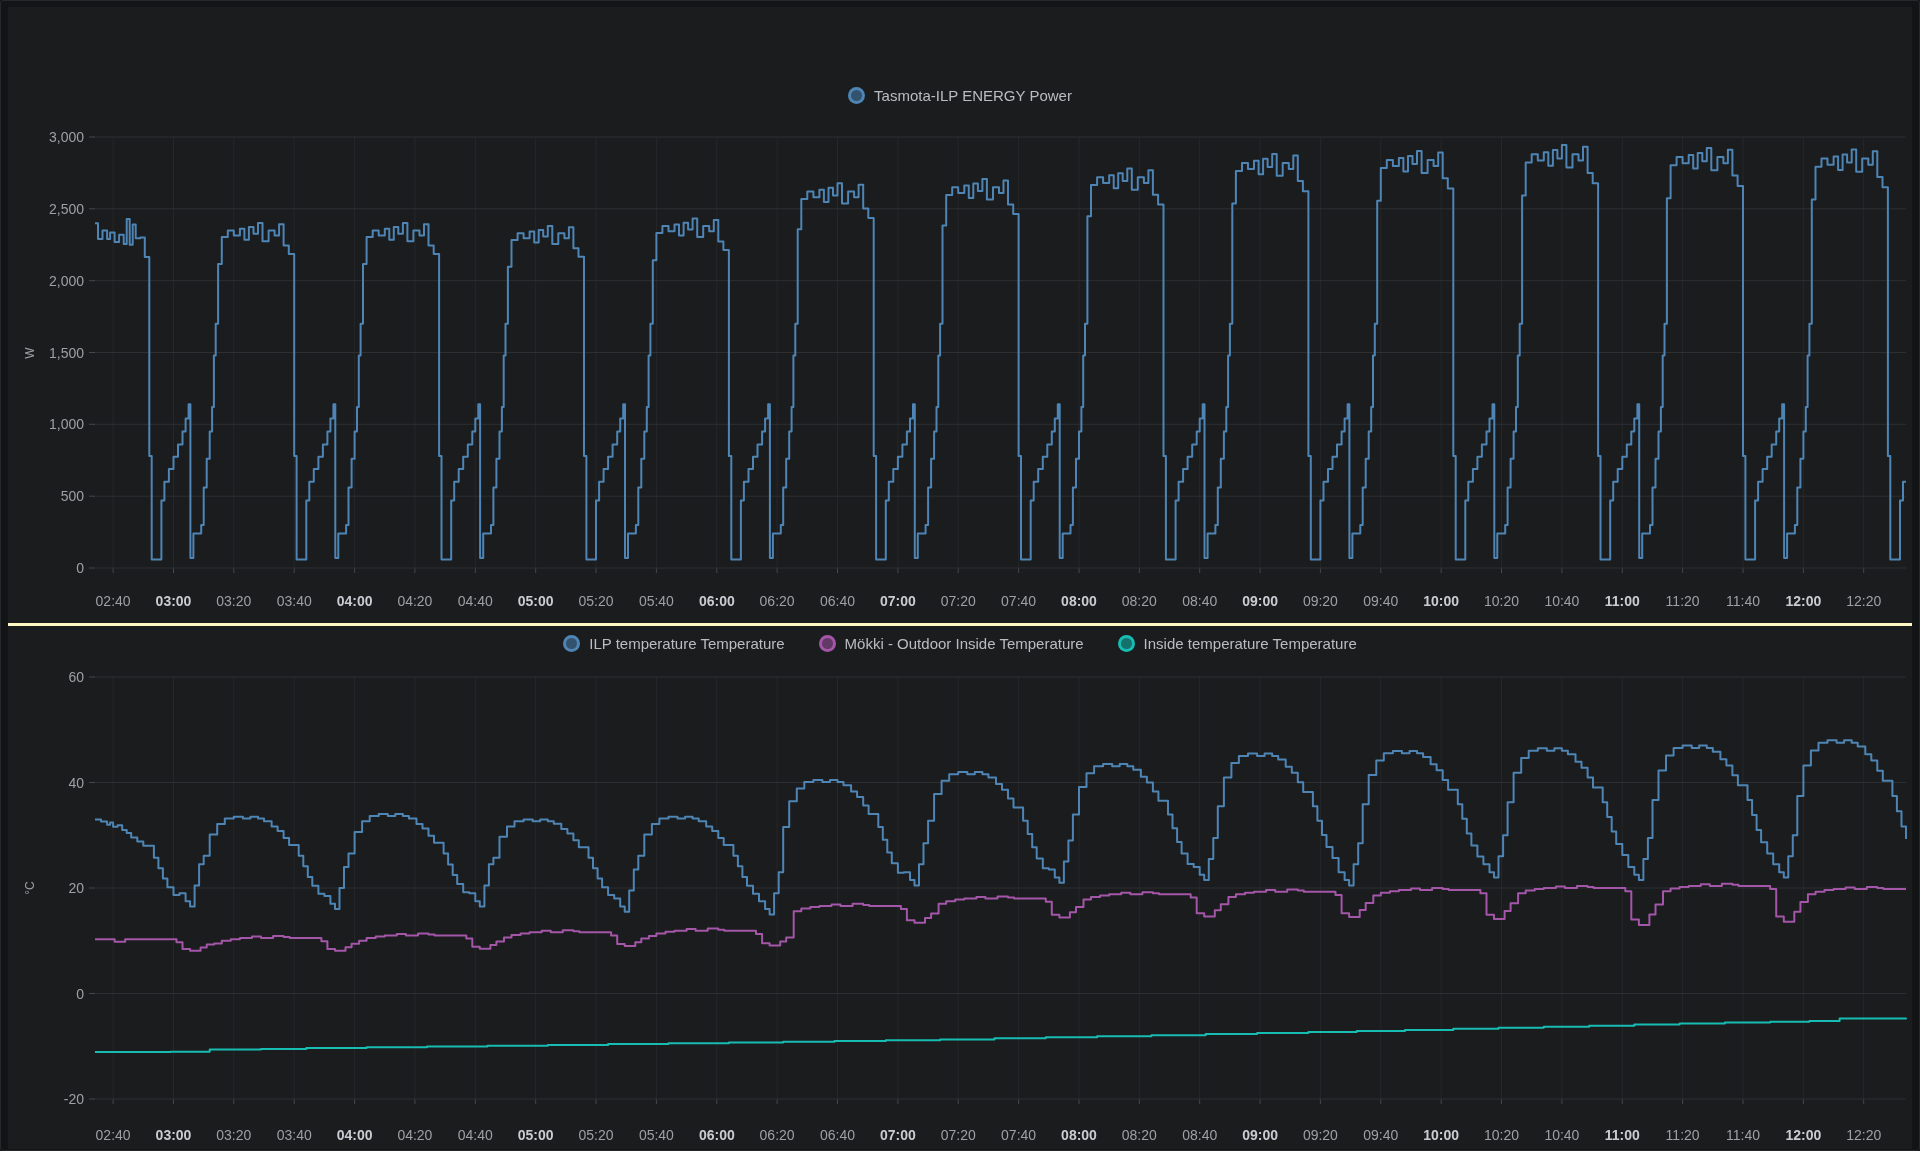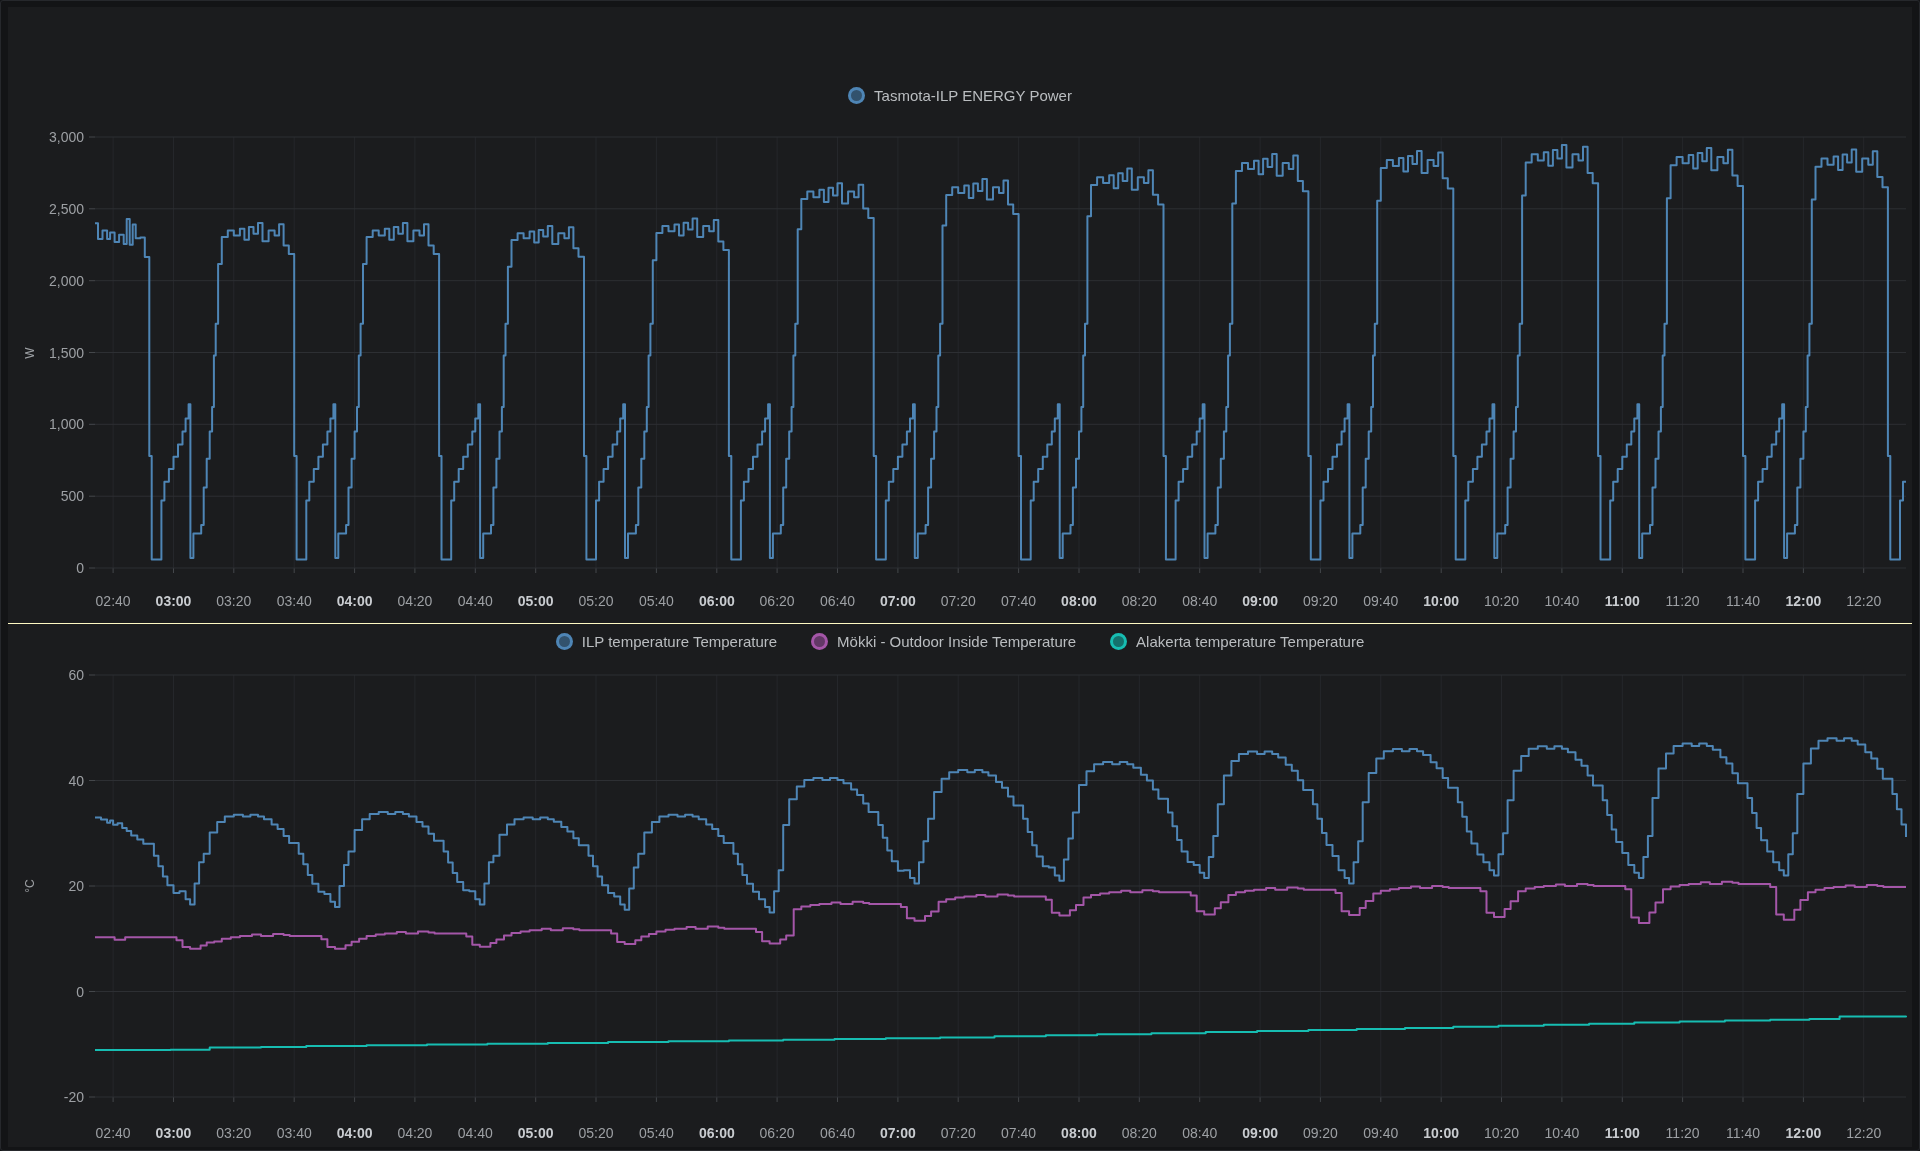--- a/index.html
+++ b/index.html
@@ -1,21 +1,21 @@
 <!DOCTYPE html>
 <html><head>
 <meta charset="utf-8">
 <style>
   html,body{margin:0;padding:0;width:1920px;height:1151px;background:#131416;overflow:hidden;
             font-family:"Liberation Sans", sans-serif;}
   .frame{position:absolute;inset:0;border:1px solid #26282c;border-radius:3px;}
   .page-title{position:absolute;left:18px;top:14px;font-size:24px;font-weight:500;color:#d8d9da;}
   .panel{position:absolute;left:7px;right:7px;background:#1b1c1e;}
   .panel-power{top:6px;height:616px;}
-  .panel-temp{top:622px;height:523px;border-top:1px solid #fef9c3;}
+  .panel-temp{top:622px;height:523px;border-top:3px solid #fef9c3;}
   .legend{position:absolute;left:0;right:0;display:flex;justify-content:center;gap:34px;align-items:center;}
   .legend-power{top:80px;}
   .legend-temp{top:9px;}
   .legend-item{display:flex;align-items:center;gap:9px;cursor:pointer;}
   .legend-label{font-size:15px;color:#babdc0;}
   .dot{width:17px;height:17px;border-radius:50%;background:currentColor;position:relative;display:inline-block;}
   .dot::after{content:"";position:absolute;inset:3px;border-radius:50%;background:rgba(18,19,22,.45);}
   svg{position:absolute;left:0;top:0;}
   text{font-family:"Liberation Sans", sans-serif;}
 </style>
@@ -161,21 +161,21 @@
       <div class="legend-item" style="color: rgb(78, 133, 181);">
         <span class="dot"></span>
         <span class="legend-label">ILP temperature Temperature</span>
       </div>
       <div class="legend-item" style="color: rgb(164, 86, 168);">
         <span class="dot"></span>
         <span class="legend-label">Mökki - Outdoor Inside Temperature</span>
       </div>
       <div class="legend-item" style="color: rgb(23, 189, 178);">
         <span class="dot"></span>
-        <span class="legend-label">Alakerta temperature Temperature</span>
+        <span class="legend-label">Inside temperature Temperature</span>
       </div>
     </div>
     <div id="chart1">
         <svg width="1906" height="523" viewBox="0 0 1906 523">
           <defs>
             <clipPath id="clip1">
               <rect x="86" y="48" width="1814" height="428"></rect>
             </clipPath>
           </defs>
           <line x1="105.1" y1="51" x2="105.1" y2="473" stroke="#25272b" stroke-width="1"></line>

